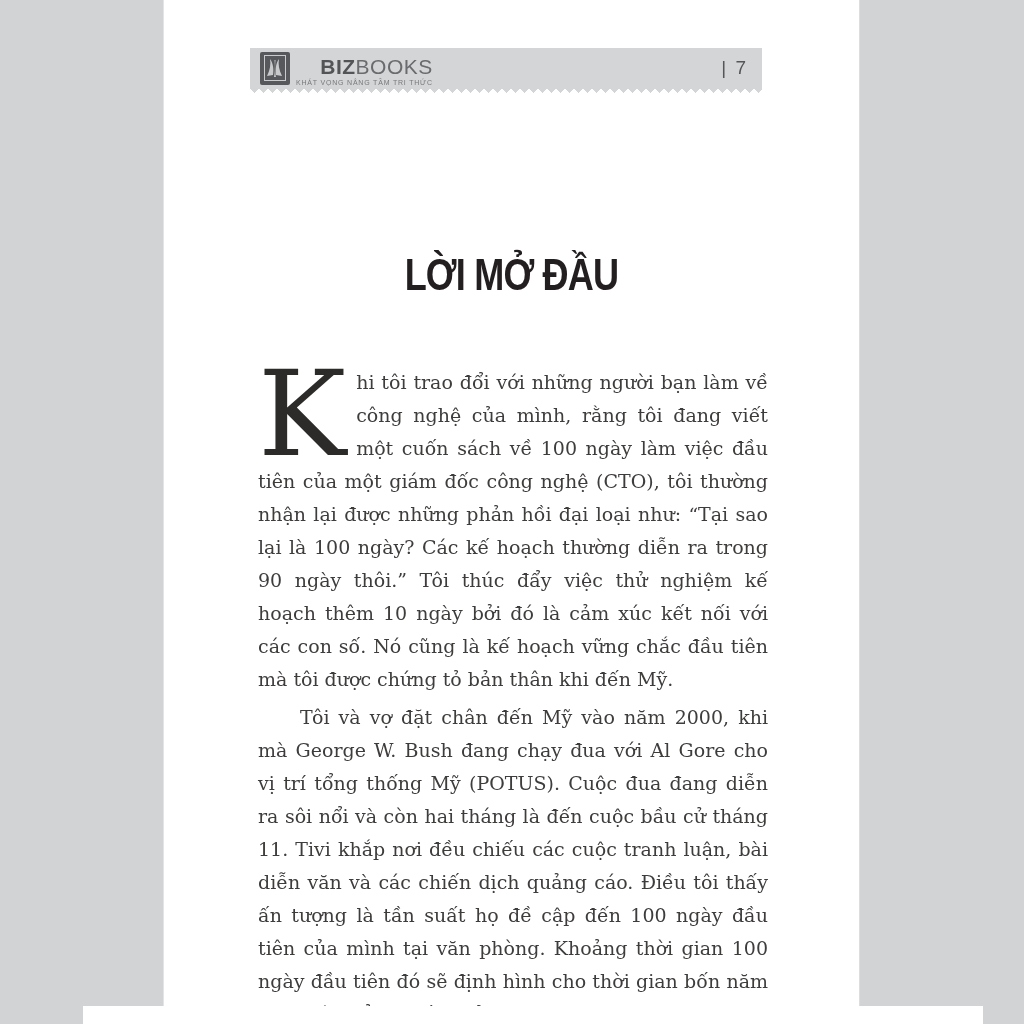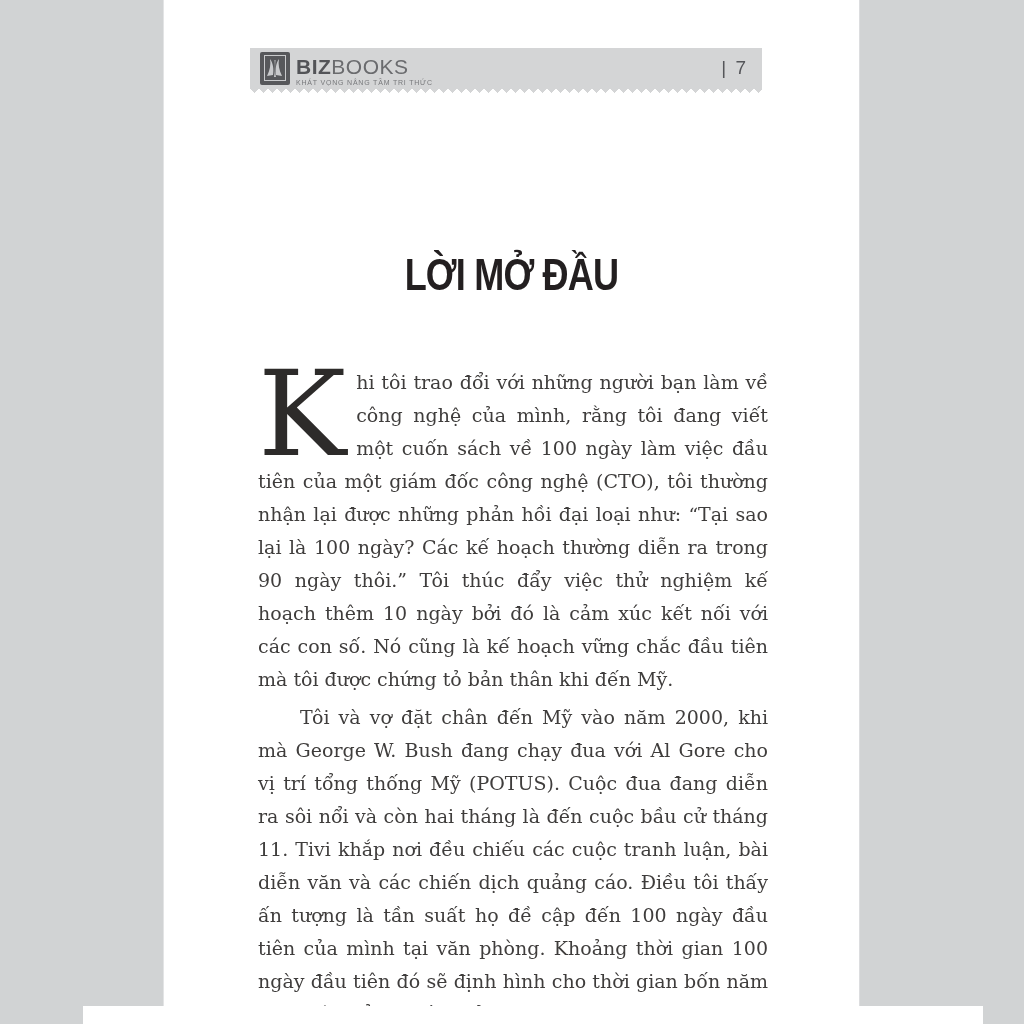--- a/index.html
+++ b/index.html
@@ -33,21 +33,21 @@
   .header-bar {
     position:absolute; left:87px; top:48px; width:512px; height:40px;
     background:#d4d5d6;
     display:flex; align-items:center; justify-content:space-between;
     padding:0 14px 0 10px;
   }
   .header-bar::after {
     content:""; position:absolute; left:0; right:0; top:100%; height:5px;
     background: conic-gradient(from -45deg at 50% 100%, #d4d5d6 0 90deg, transparent 90deg) 0 0 / 9px 5px repeat-x;
   }
-  .logo-group { display:flex; align-items:center; gap:6px; }
+  .logo-group { display:flex; align-items:center; gap:6px;text-align:right; }
   .logo-box {
     width:30px; height:33px; background:#57585b; border-radius:2px;
     display:flex; align-items:center; justify-content:center;
     flex:0 0 auto;
   }
   .logo-box svg { display:block; }
   .brand-col { display:flex; flex-direction:column; line-height:1; padding-top:6px; }
   .brand-line {
     font-size:21px; letter-spacing:0.5px; color:#5b5c5f;
     font-family:"Liberation Sans", sans-serif;

